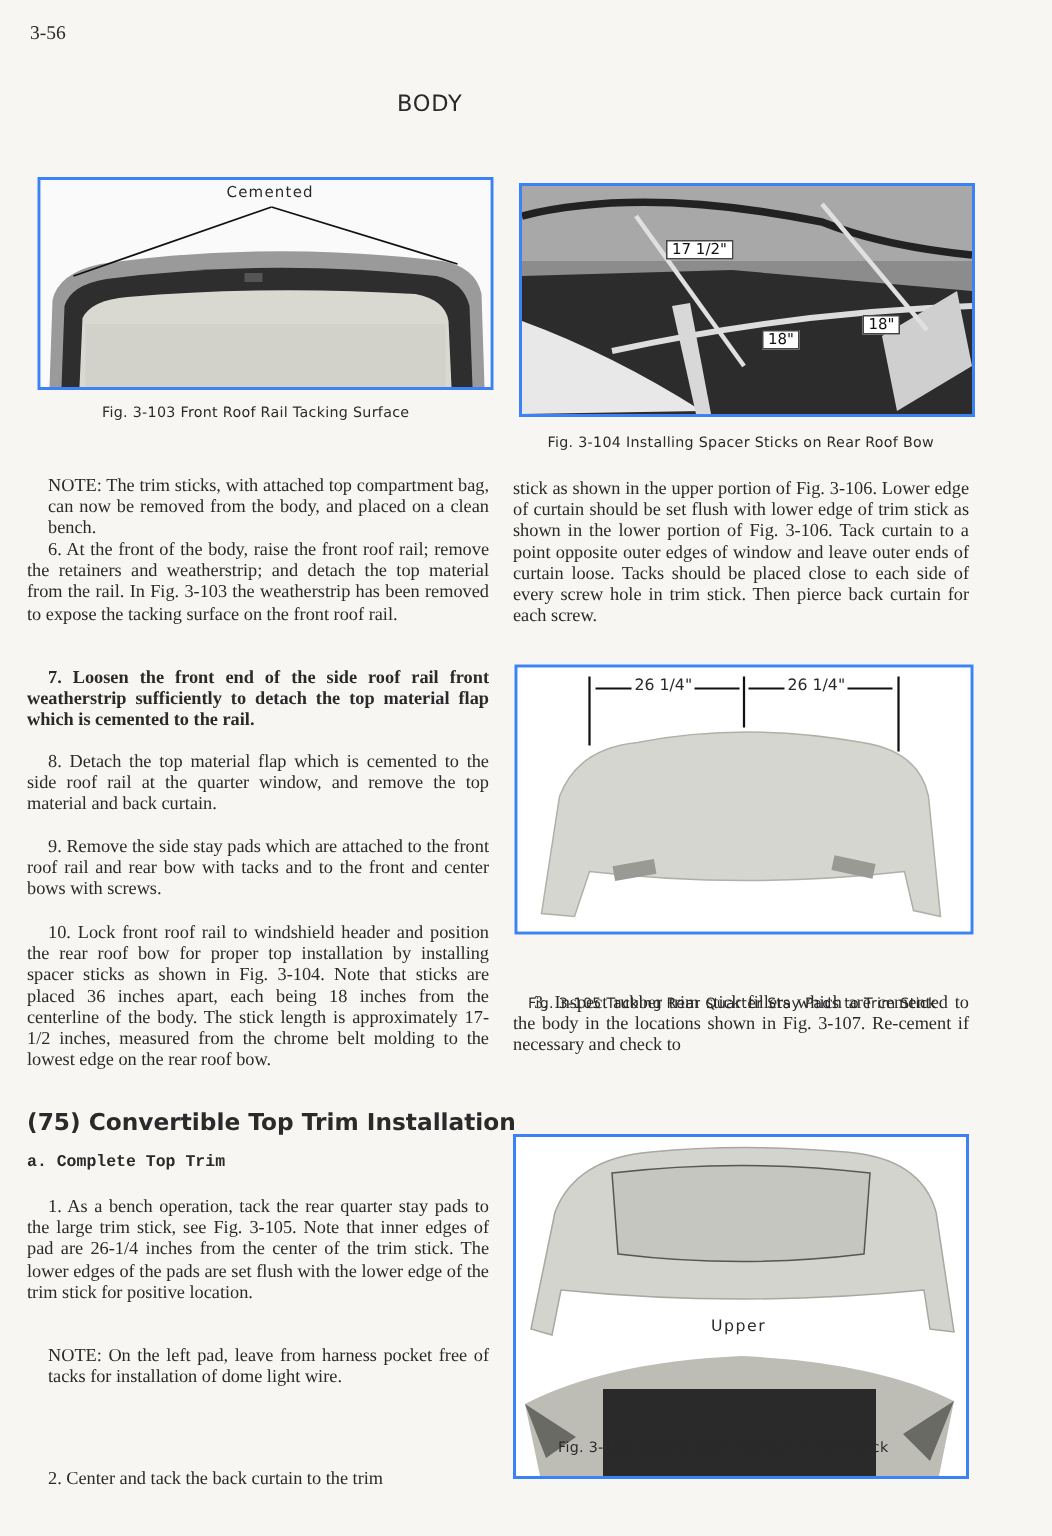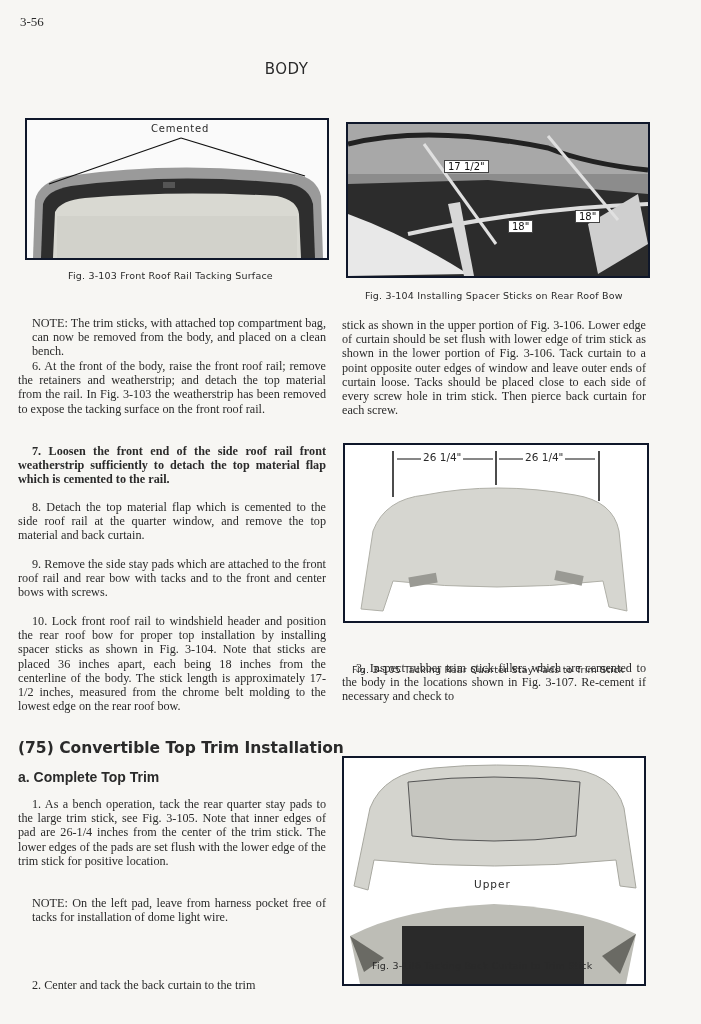--- a/index.html
+++ b/index.html
@@ -4,30 +4,30 @@
 <style>
   html, body { margin: 0; padding: 0; }
   body {
     width: 701px; height: 1024px; background: #f7f6f3; position: relative; overflow: hidden;
     font-family: "Liberation Serif", "DejaVu Serif", serif; color: #2a2a2a;
   }
   .abs { position: absolute; }
   .page-num { left: 20px; top: 14px; font-size: 13px; }
   .page-title { left: 0; width: 573px; top: 60px; text-align: center; font-family: "DejaVu Sans", sans-serif; font-size: 15px; letter-spacing: 0.5px; }
 
-  .fig-box { border: 2px solid #0f172a; background: #fff; overflow: hidden; }
+  .fig-box { border: 2px solid #3b82f6; background: #fff; overflow: hidden; }
   .caption { font-family: "DejaVu Sans", sans-serif; font-size: 9.5px; letter-spacing: 0.2px; white-space: nowrap; }
 
   .para { font-size: 12.2px; line-height: 14.2px; text-align: justify; margin: 0; }
   .para .ind { display: inline-block; width: 14px; }
   .col-left { left: 18px; width: 308px; }
   .col-right { left: 342px; width: 304px; }
 
   .section-heading { font-family: "DejaVu Sans", sans-serif; font-weight: bold; font-size: 15.5px; }
-  .sub-heading { font-family: Liberation Sans, sans-serif; font-weight: bold; font-size: 14px; }
+  .sub-heading { font-family: Liberation Mono, monospace; font-weight: bold; font-size: 11px; }
 
   .label-tag { position: absolute; background: #fff; border: 1px solid #444; font-family: "DejaVu Sans", sans-serif; font-size: 10px; padding: 0 3px; color: #111; }
   .dim-label { position: absolute; font-family: "DejaVu Sans", sans-serif; font-size: 10.5px; background: #fff; padding: 0 2px; }
   .fig-label { position: absolute; font-family: "DejaVu Sans", sans-serif; font-size: 10.5px; letter-spacing: 1px; }
 </style>
 </head>
 <body>
 
 <div class="abs page-num">3-56</div>
 <div class="abs page-title">BODY</div>

